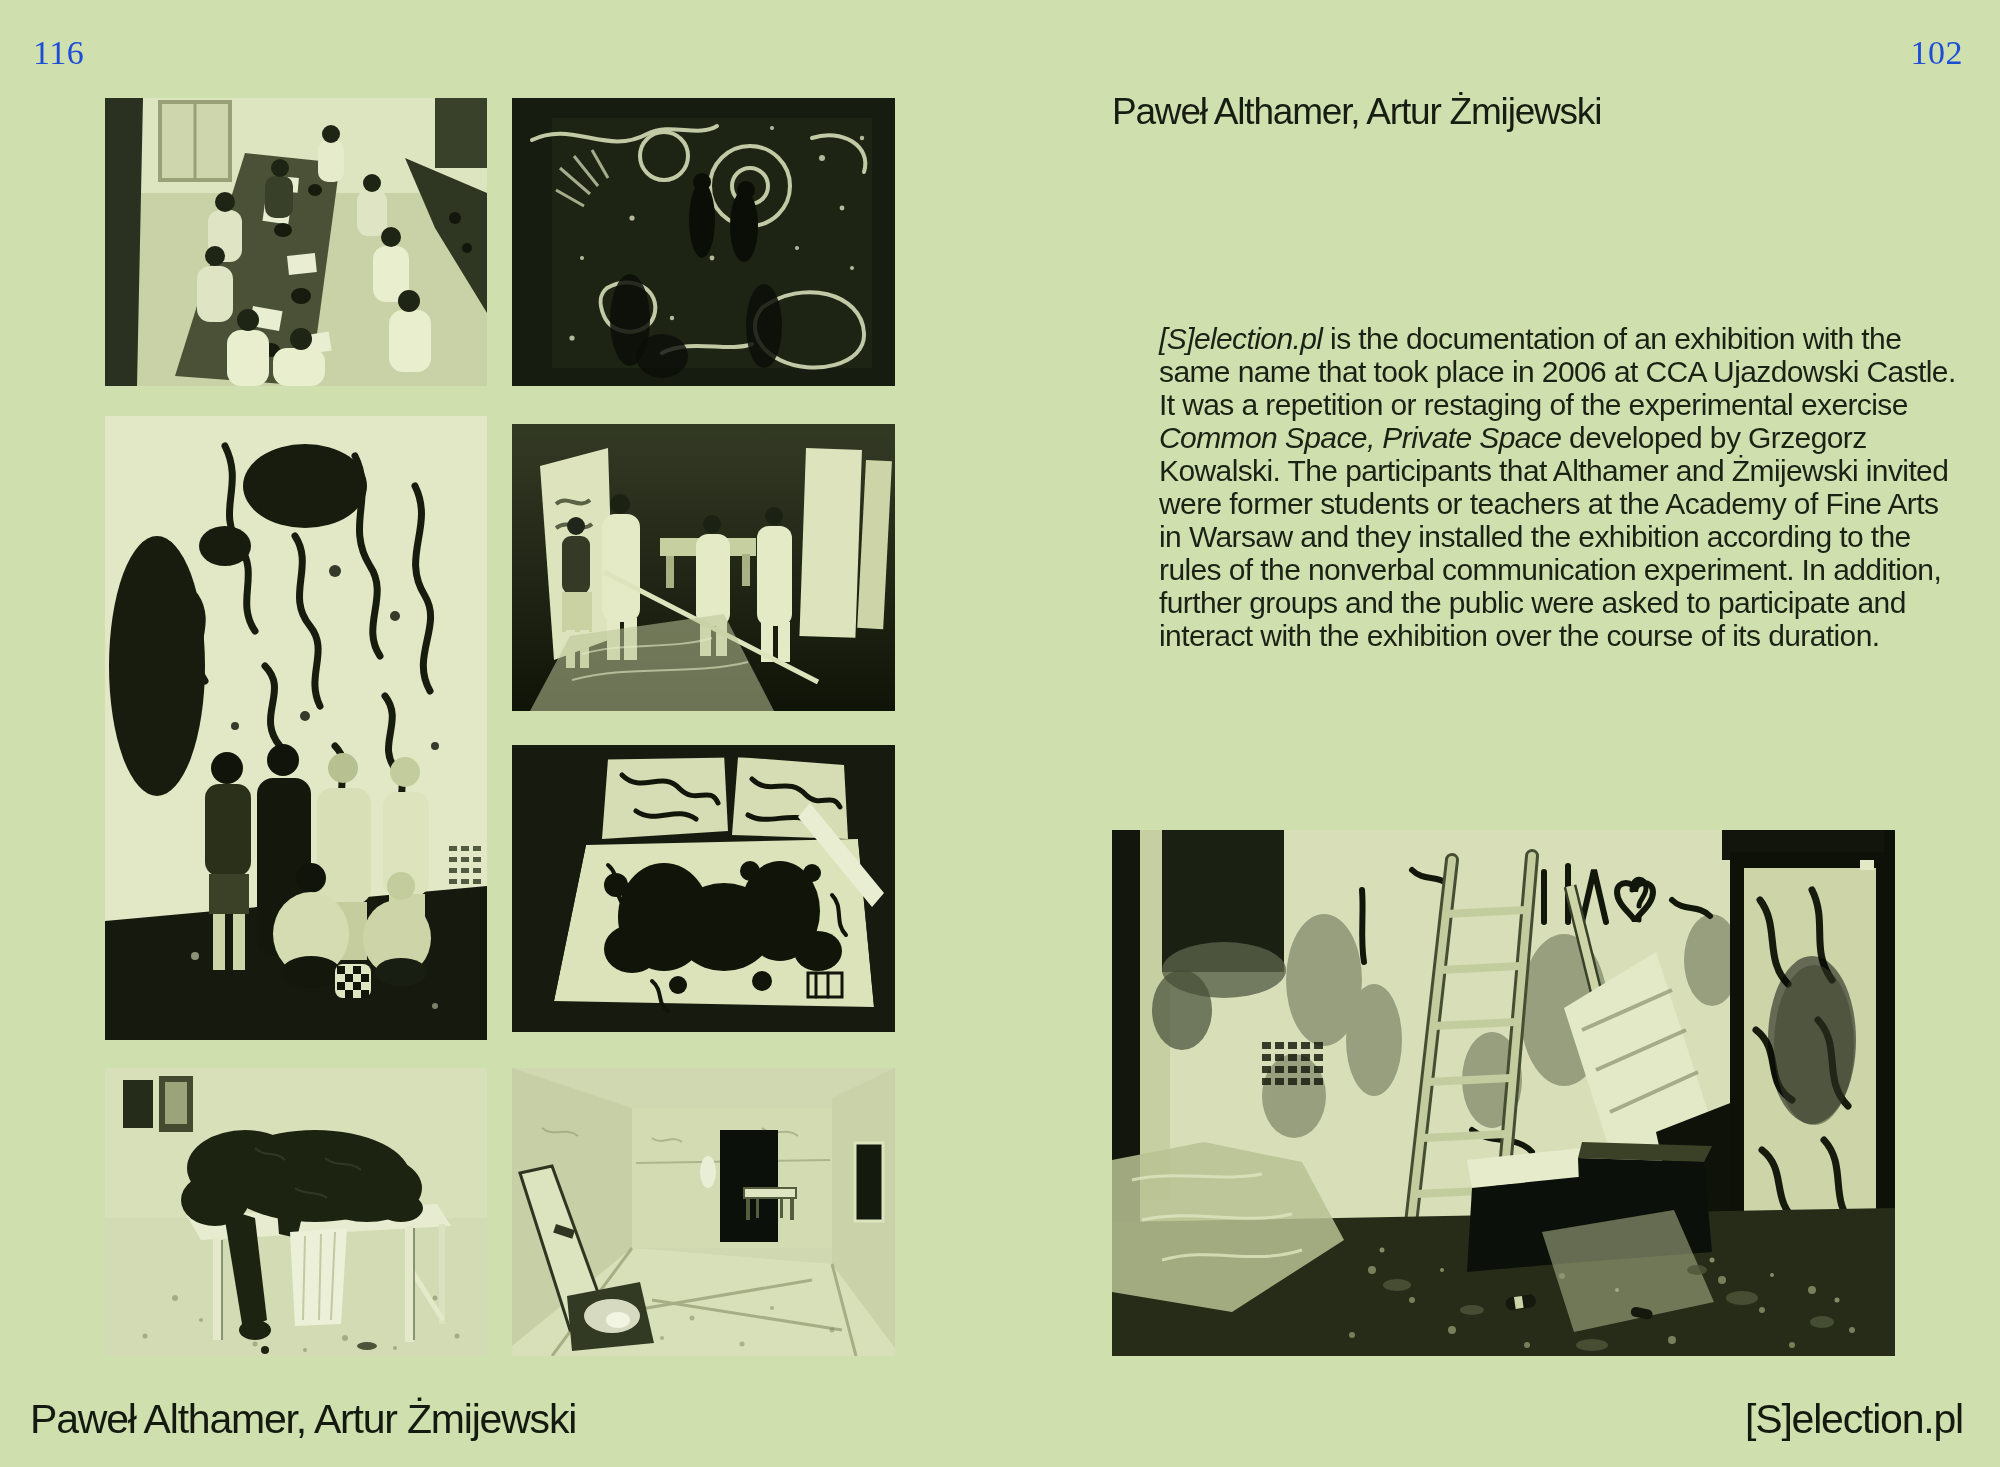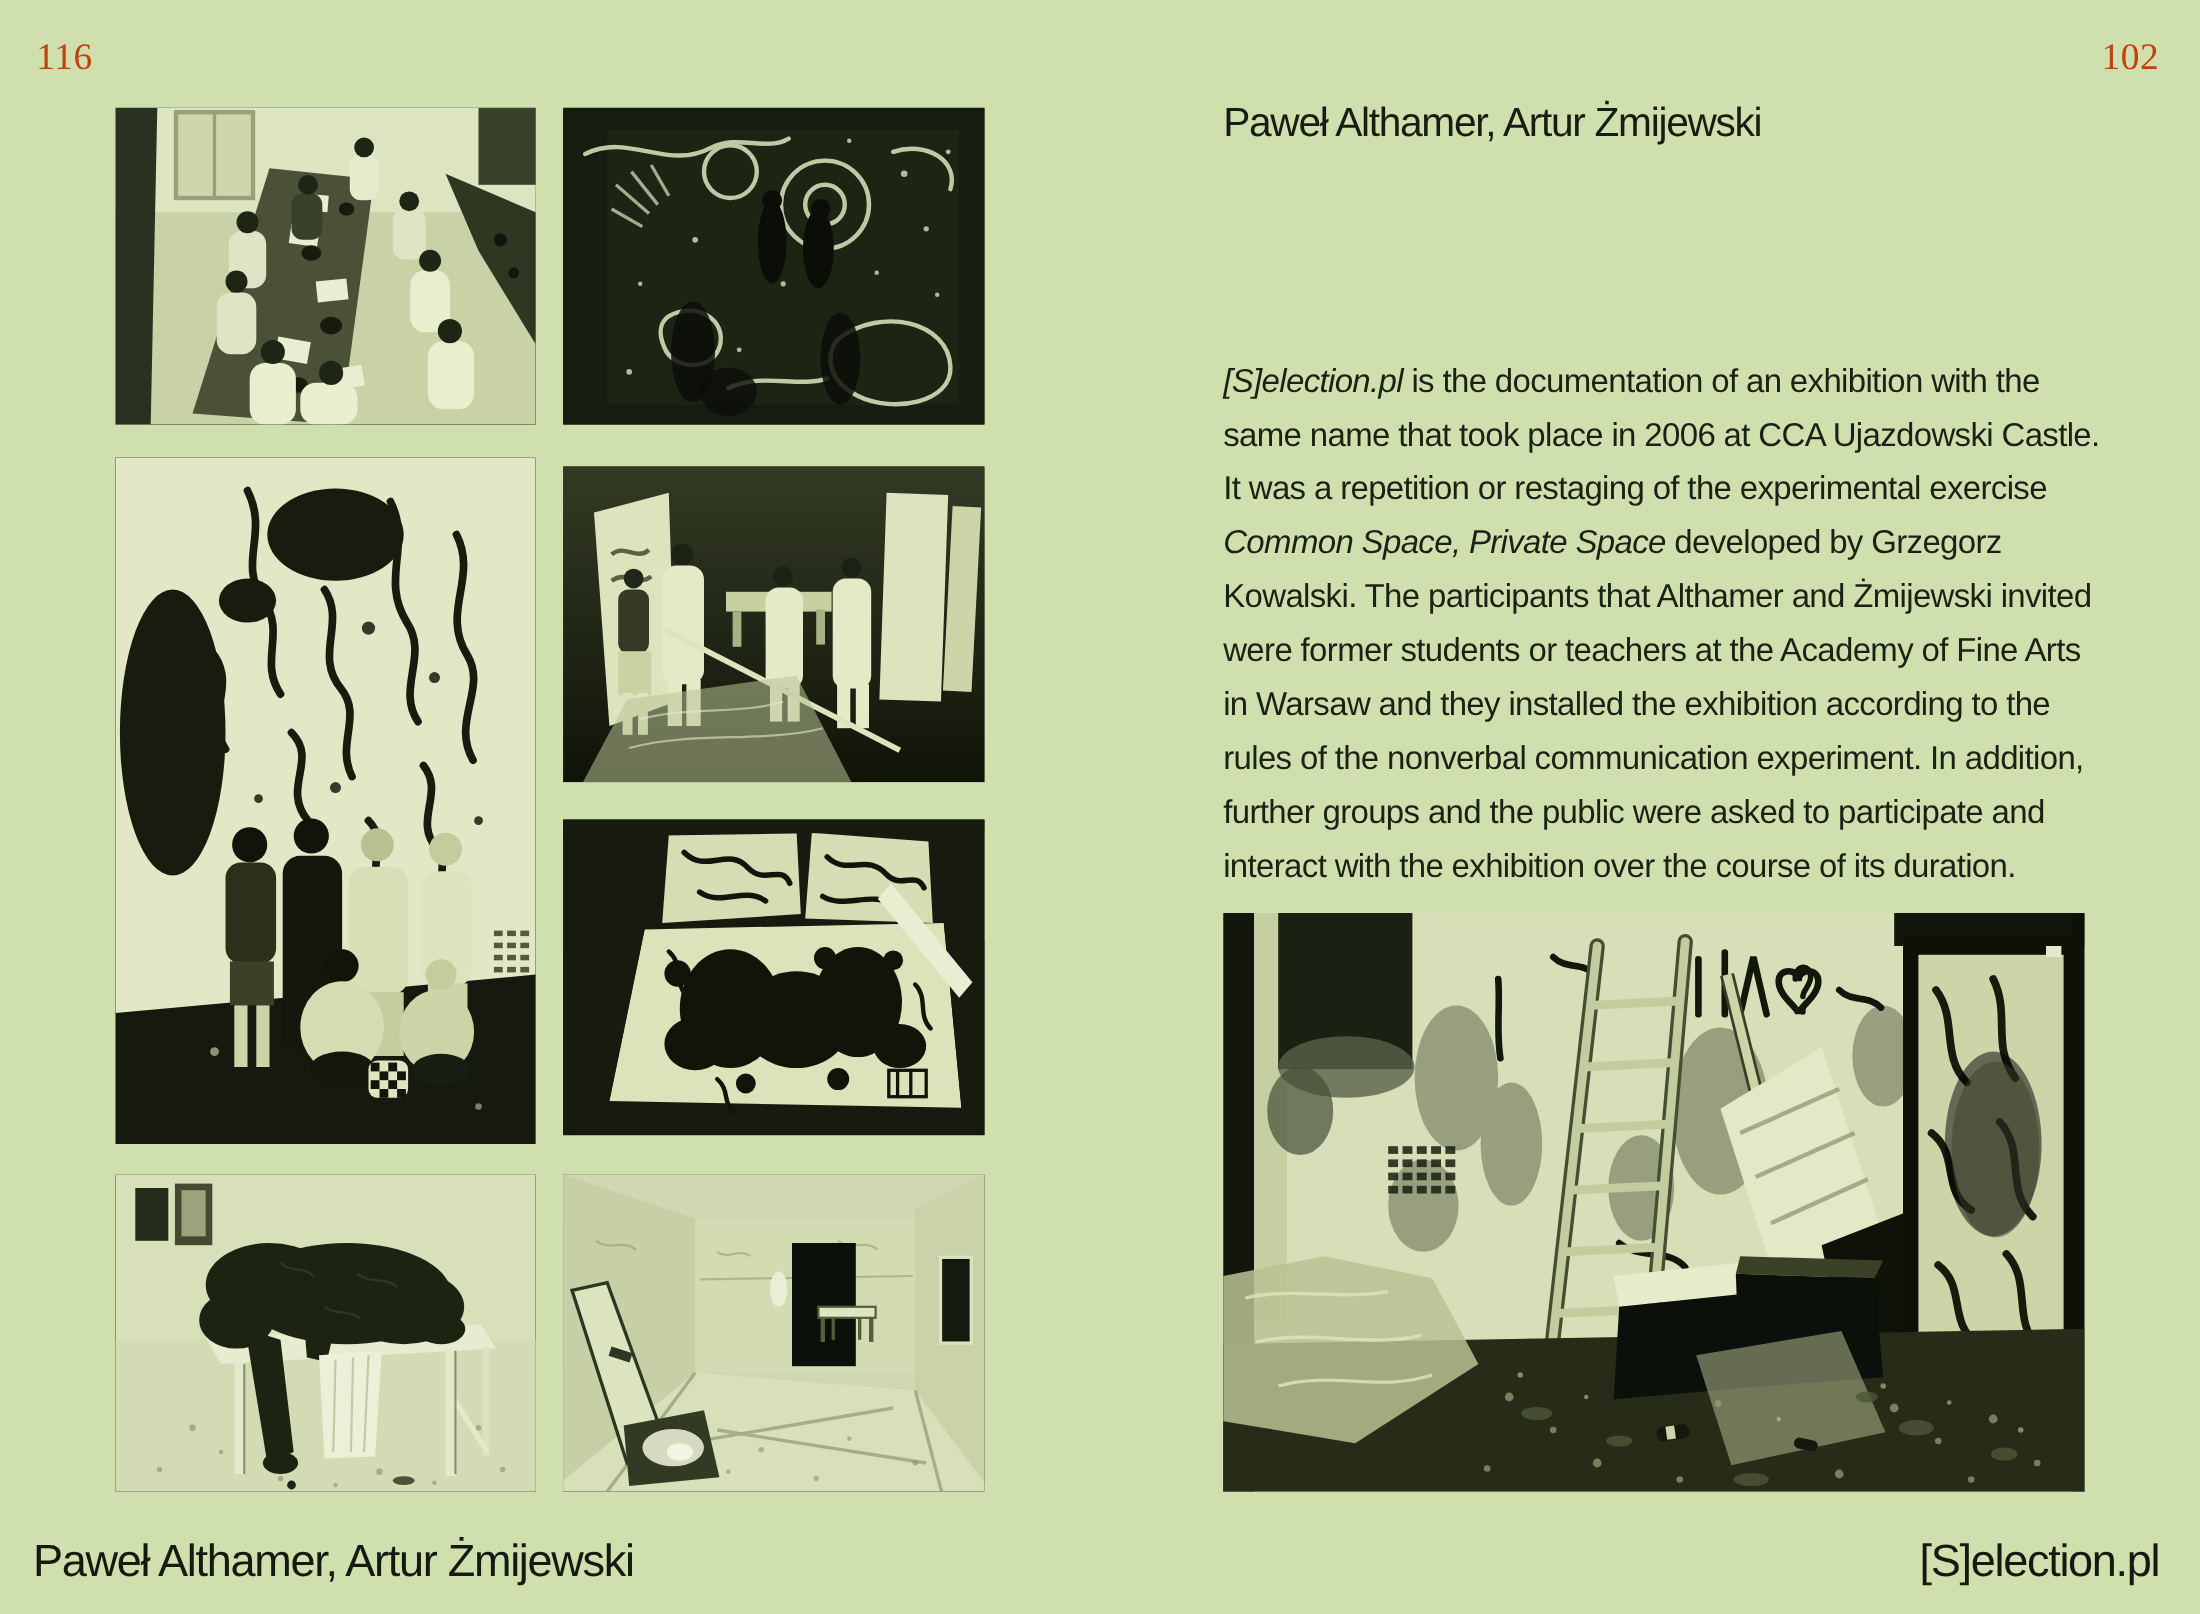--- a/index.html
+++ b/index.html
@@ -4,34 +4,34 @@
 <style>
   html,body{margin:0;padding:0}
   body{
     position:relative;width:2000px;height:1467px;overflow:hidden;
     background:#cfdfae;color:#1b2115;
     font-family:"Liberation Sans",sans-serif;
   }
   .pagenum{
     position:absolute;top:34px;
     font-family:"Liberation Serif",serif;
-    font-size:34px;color:#c2410c;letter-spacing:.5px;
+    font-size:34px;color:#1d4ed8;letter-spacing:.5px;
   }
   .pagenum-left{left:33px}
   .pagenum-right{right:37px}
   .photo{position:absolute;margin:0;padding:0;background:#1a2014}
   .photo svg{display:block;width:100%;height:100%}
   .heading{
     position:absolute;left:1112px;top:86px;
     font-size:37px;line-height:52px;letter-spacing:-1.2px;color:#171d12;
     white-space:nowrap;
   }
   .body-text{
-    position:absolute;left:1112px;top:292px;width:806px;
-    font-size:30px;line-height:49px;letter-spacing:-.6px;color:#1b2115;
+    position:absolute;left:1159px;top:292px;width:806px;
+    font-size:30px;line-height:33px;letter-spacing:-.6px;color:#1b2115;
     text-align:left;
   }
   .it{font-style:italic}
   .runfoot{
     position:absolute;top:1396px;font-size:41px;letter-spacing:-1.2px;color:#141a10;
     white-space:nowrap;
   }
   .runfoot-left{left:30px}
   .runfoot-right{right:37px}
 </style>

